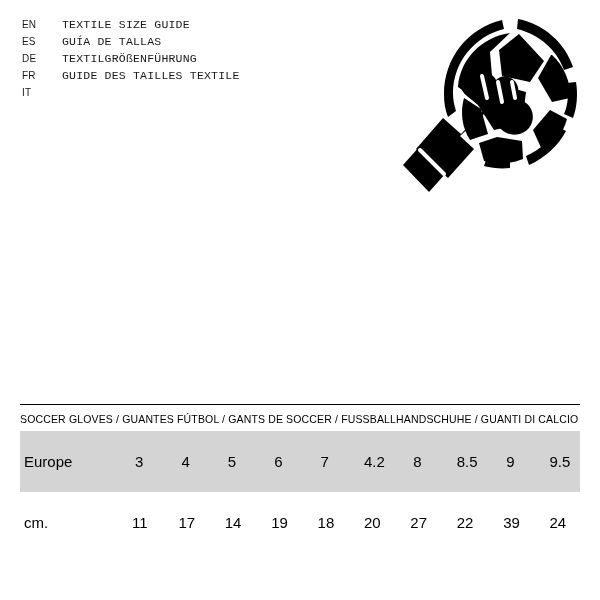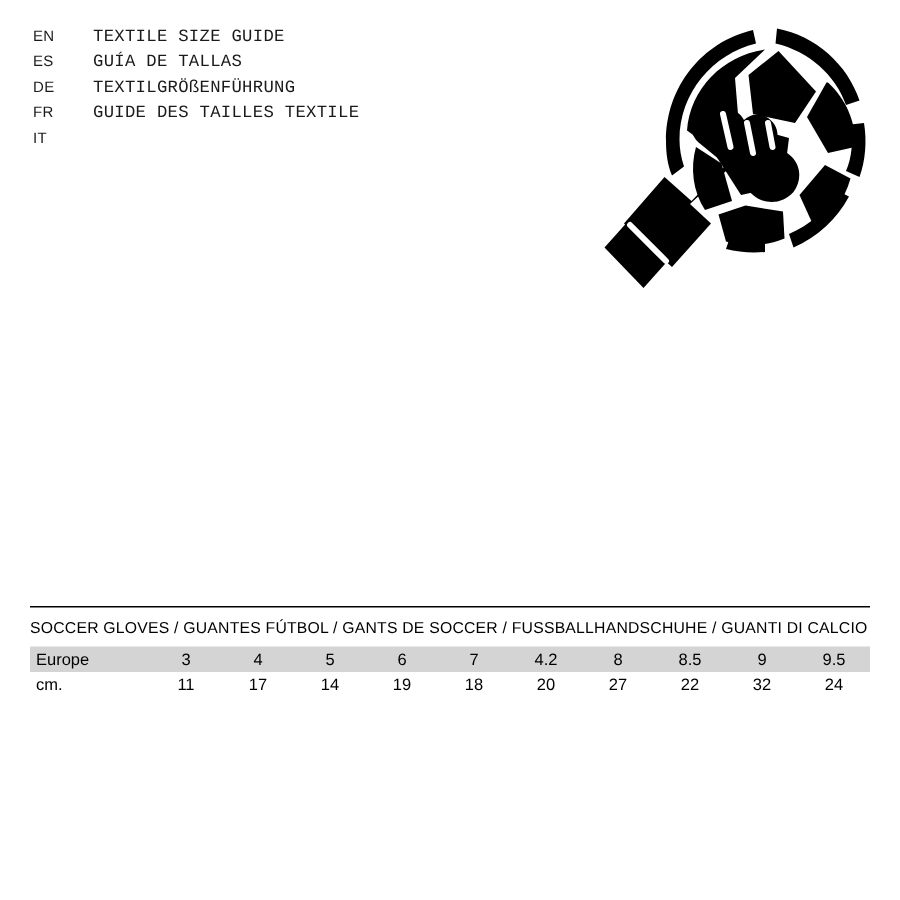--- a/index.html
+++ b/index.html
@@ -69,24 +69,24 @@
     color: #000;
     margin-bottom: 6px;
     white-space: nowrap;
   }
   table.size-table {
     border-collapse: collapse;
     width: 560px;
     table-layout: fixed;
   }
   table.size-table td {
-    font-size: 11px;
+    font-size: 15px;
     color: #000;
-    height: 17px;
-    padding: 0;
+    height: 29px;
+    padding: 16px;
     vertical-align: middle;
     text-align: center;
   }
   table.size-table tr.row-shaded td {
     background: #d4d4d4;
   }
   table.size-table td.label-cell {
     text-align: left;
     padding-left: 4px;
     width: 76px;
@@ -179,18 +179,18 @@
       <tr>
         <td class="label-cell">cm.</td>
         <td>11</td>
         <td>17</td>
         <td>14</td>
         <td>19</td>
         <td>18</td>
         <td>20</td>
         <td>27</td>
         <td>22</td>
-        <td>32</td>
+        <td>39</td>
         <td>24</td>
       </tr>
     </tbody>
   </table>
 </div>
 
 </body></html>

